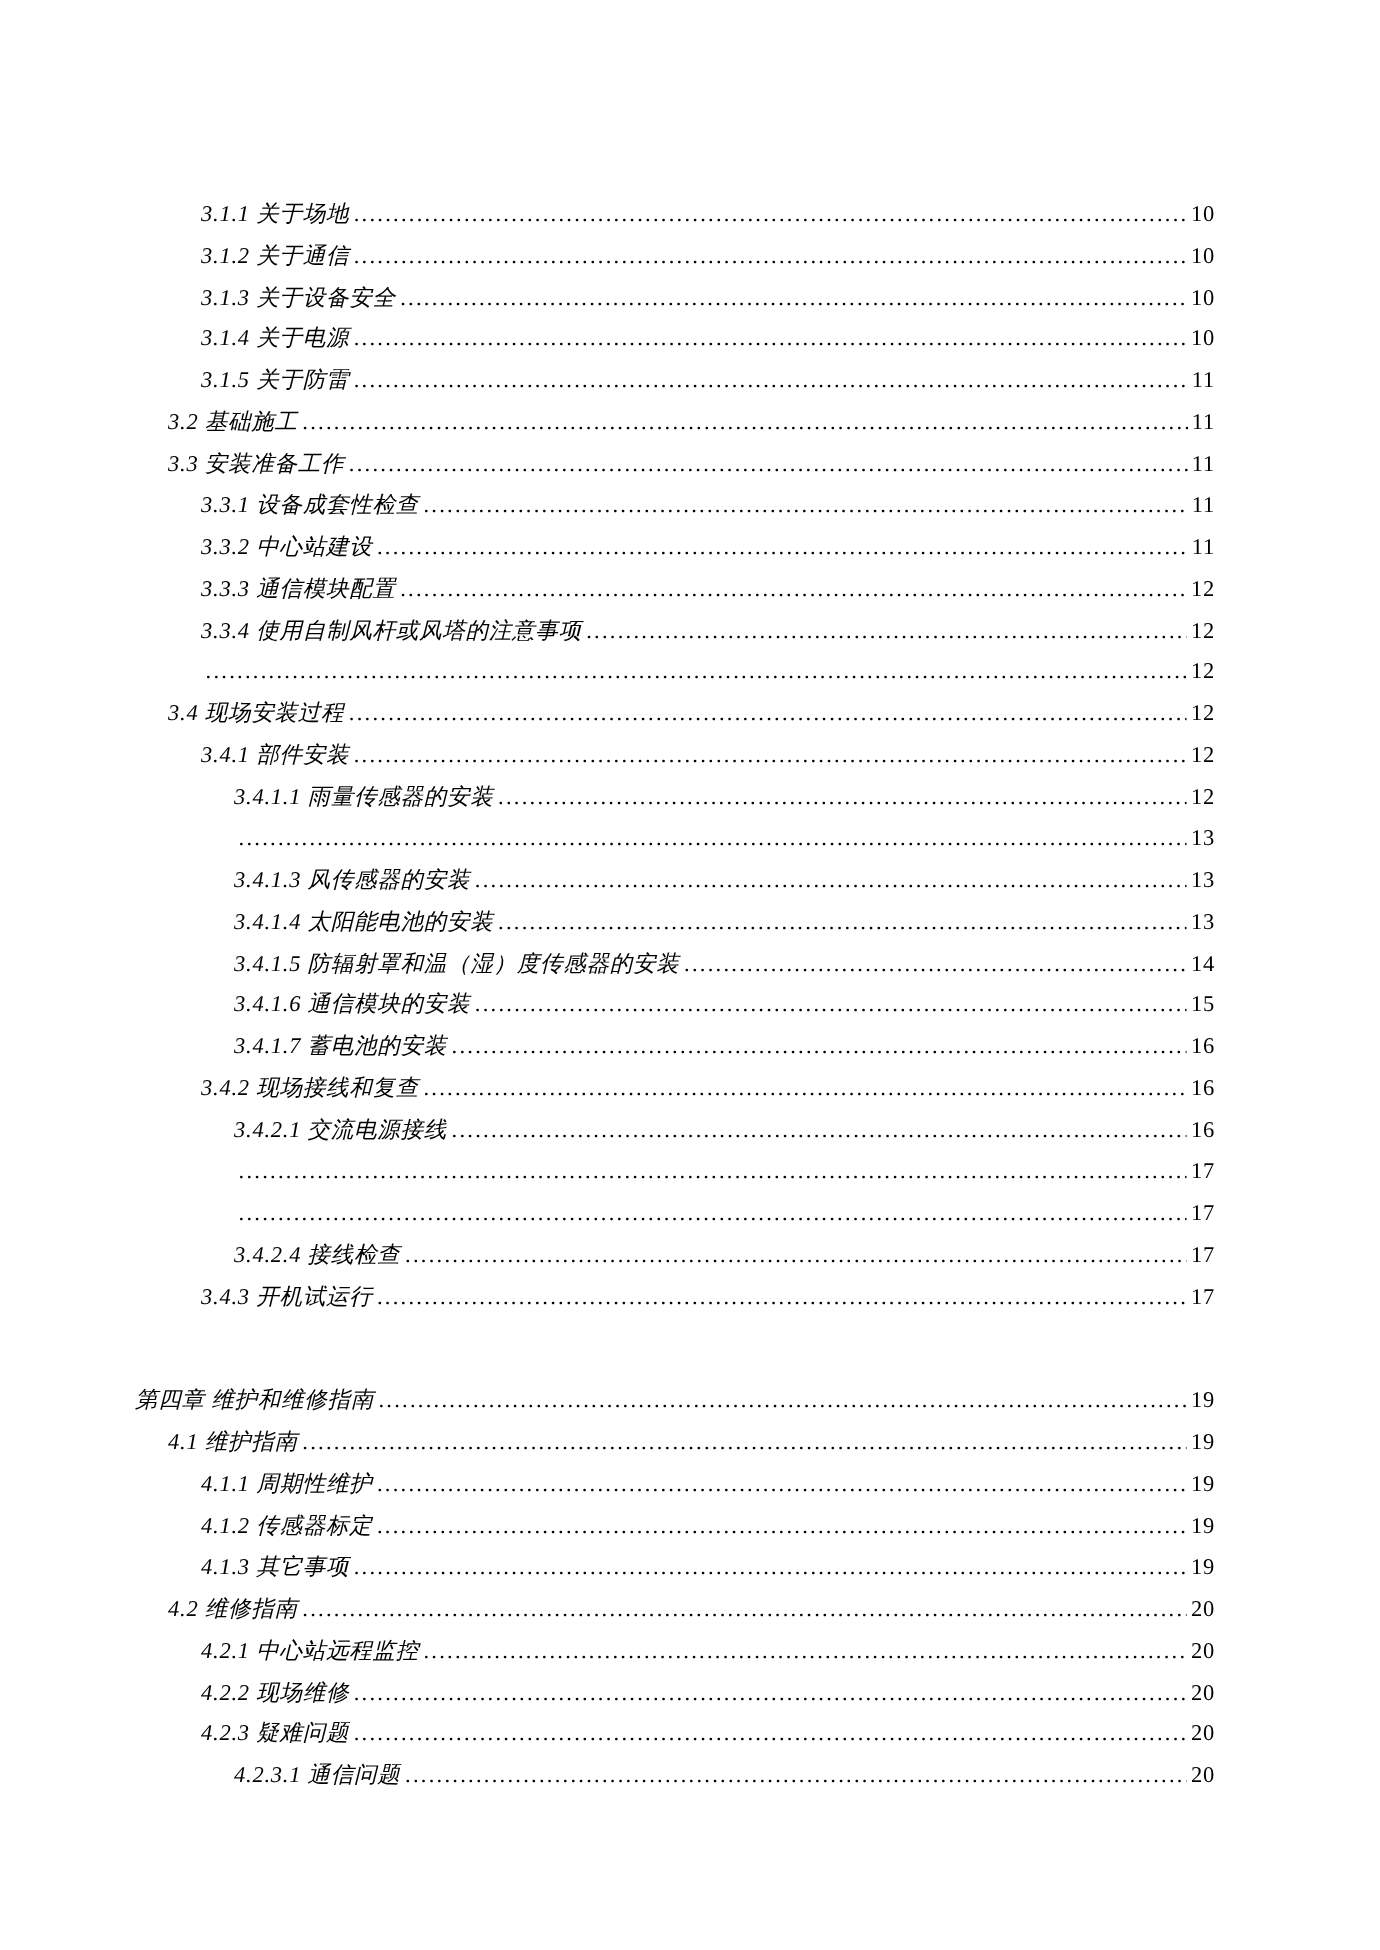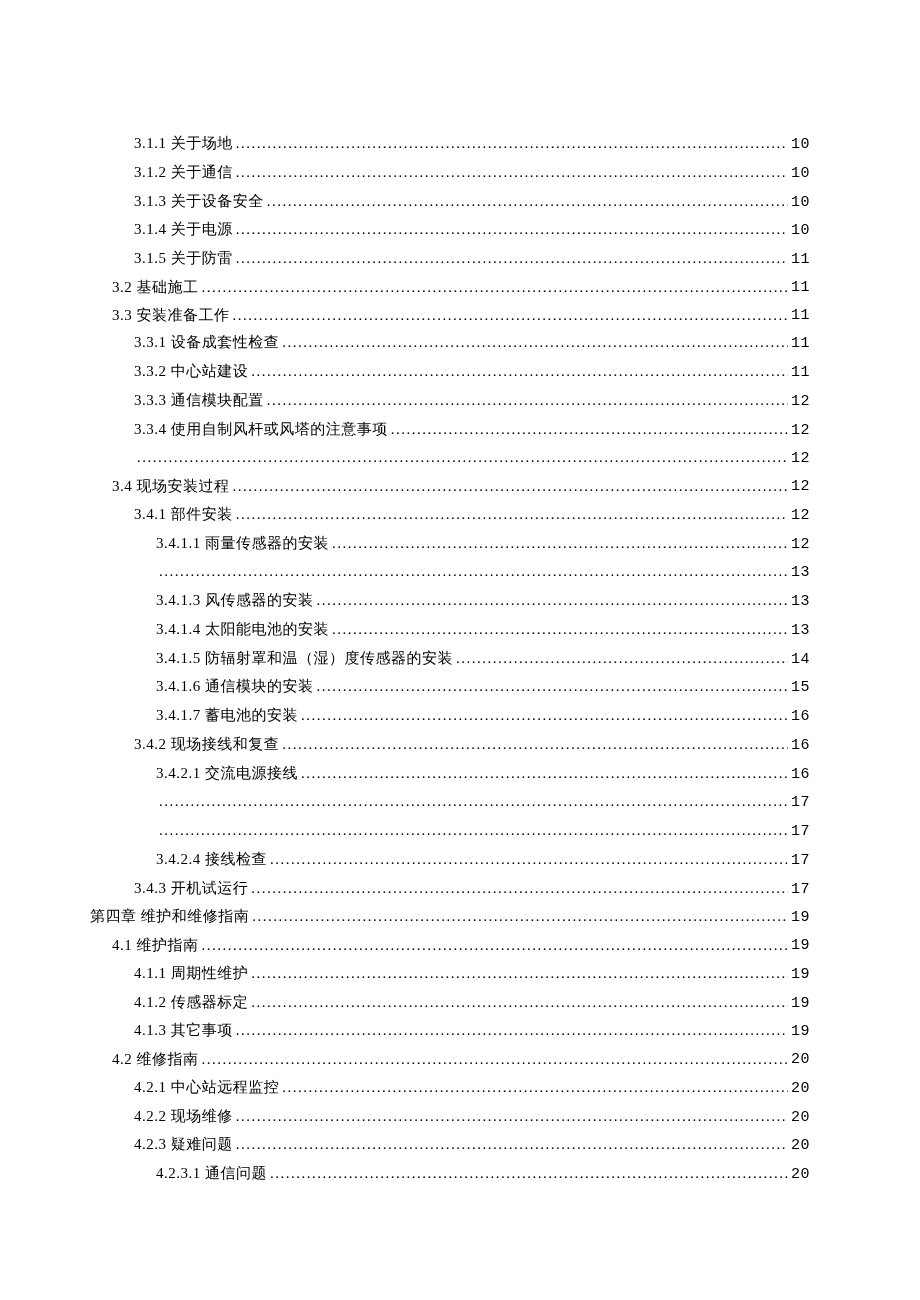--- a/index.html
+++ b/index.html
@@ -13,33 +13,33 @@
     padding: 130px 110px 0 90px;
   }
   .toc { width: 100%; }
   .toc-row {
     display: flex;
     align-items: baseline;
     white-space: nowrap;
     line-height: 1.85;
     letter-spacing: 0.5px;
   }
-  .toc-label { flex: 0 0 auto; }
+  .toc-label { flex: 0 0 auto; font-style: italic; }
   .toc-leader {
     flex: 1 1 auto;
     overflow: hidden;
     letter-spacing: 1.5px;
     color: #000;
     margin: 0 3px;
   }
   .toc-leader::before {
     content: "..................................................................................................................................................................";
   }
-  .toc-page { flex: 0 0 auto; font-family: Liberation Mono, monospace; }
-  .lvl-0 { padding-left: 0; }
+  .toc-page { flex: 0 0 auto; }
+  .lvl-0 { padding-left: 0; margin-top: 42px; }
   .lvl-1 { padding-left: 22px; align-items: flex-end; }
   .lvl-2 { padding-left: 44px; }
   .lvl-3 { padding-left: 66px; }
 </style>
 </head>
 <body>
 
 <div class="toc" id="toc-container">
     <div class="toc-row lvl-2">
       <span class="toc-label">3.1.1 关于场地</span>

